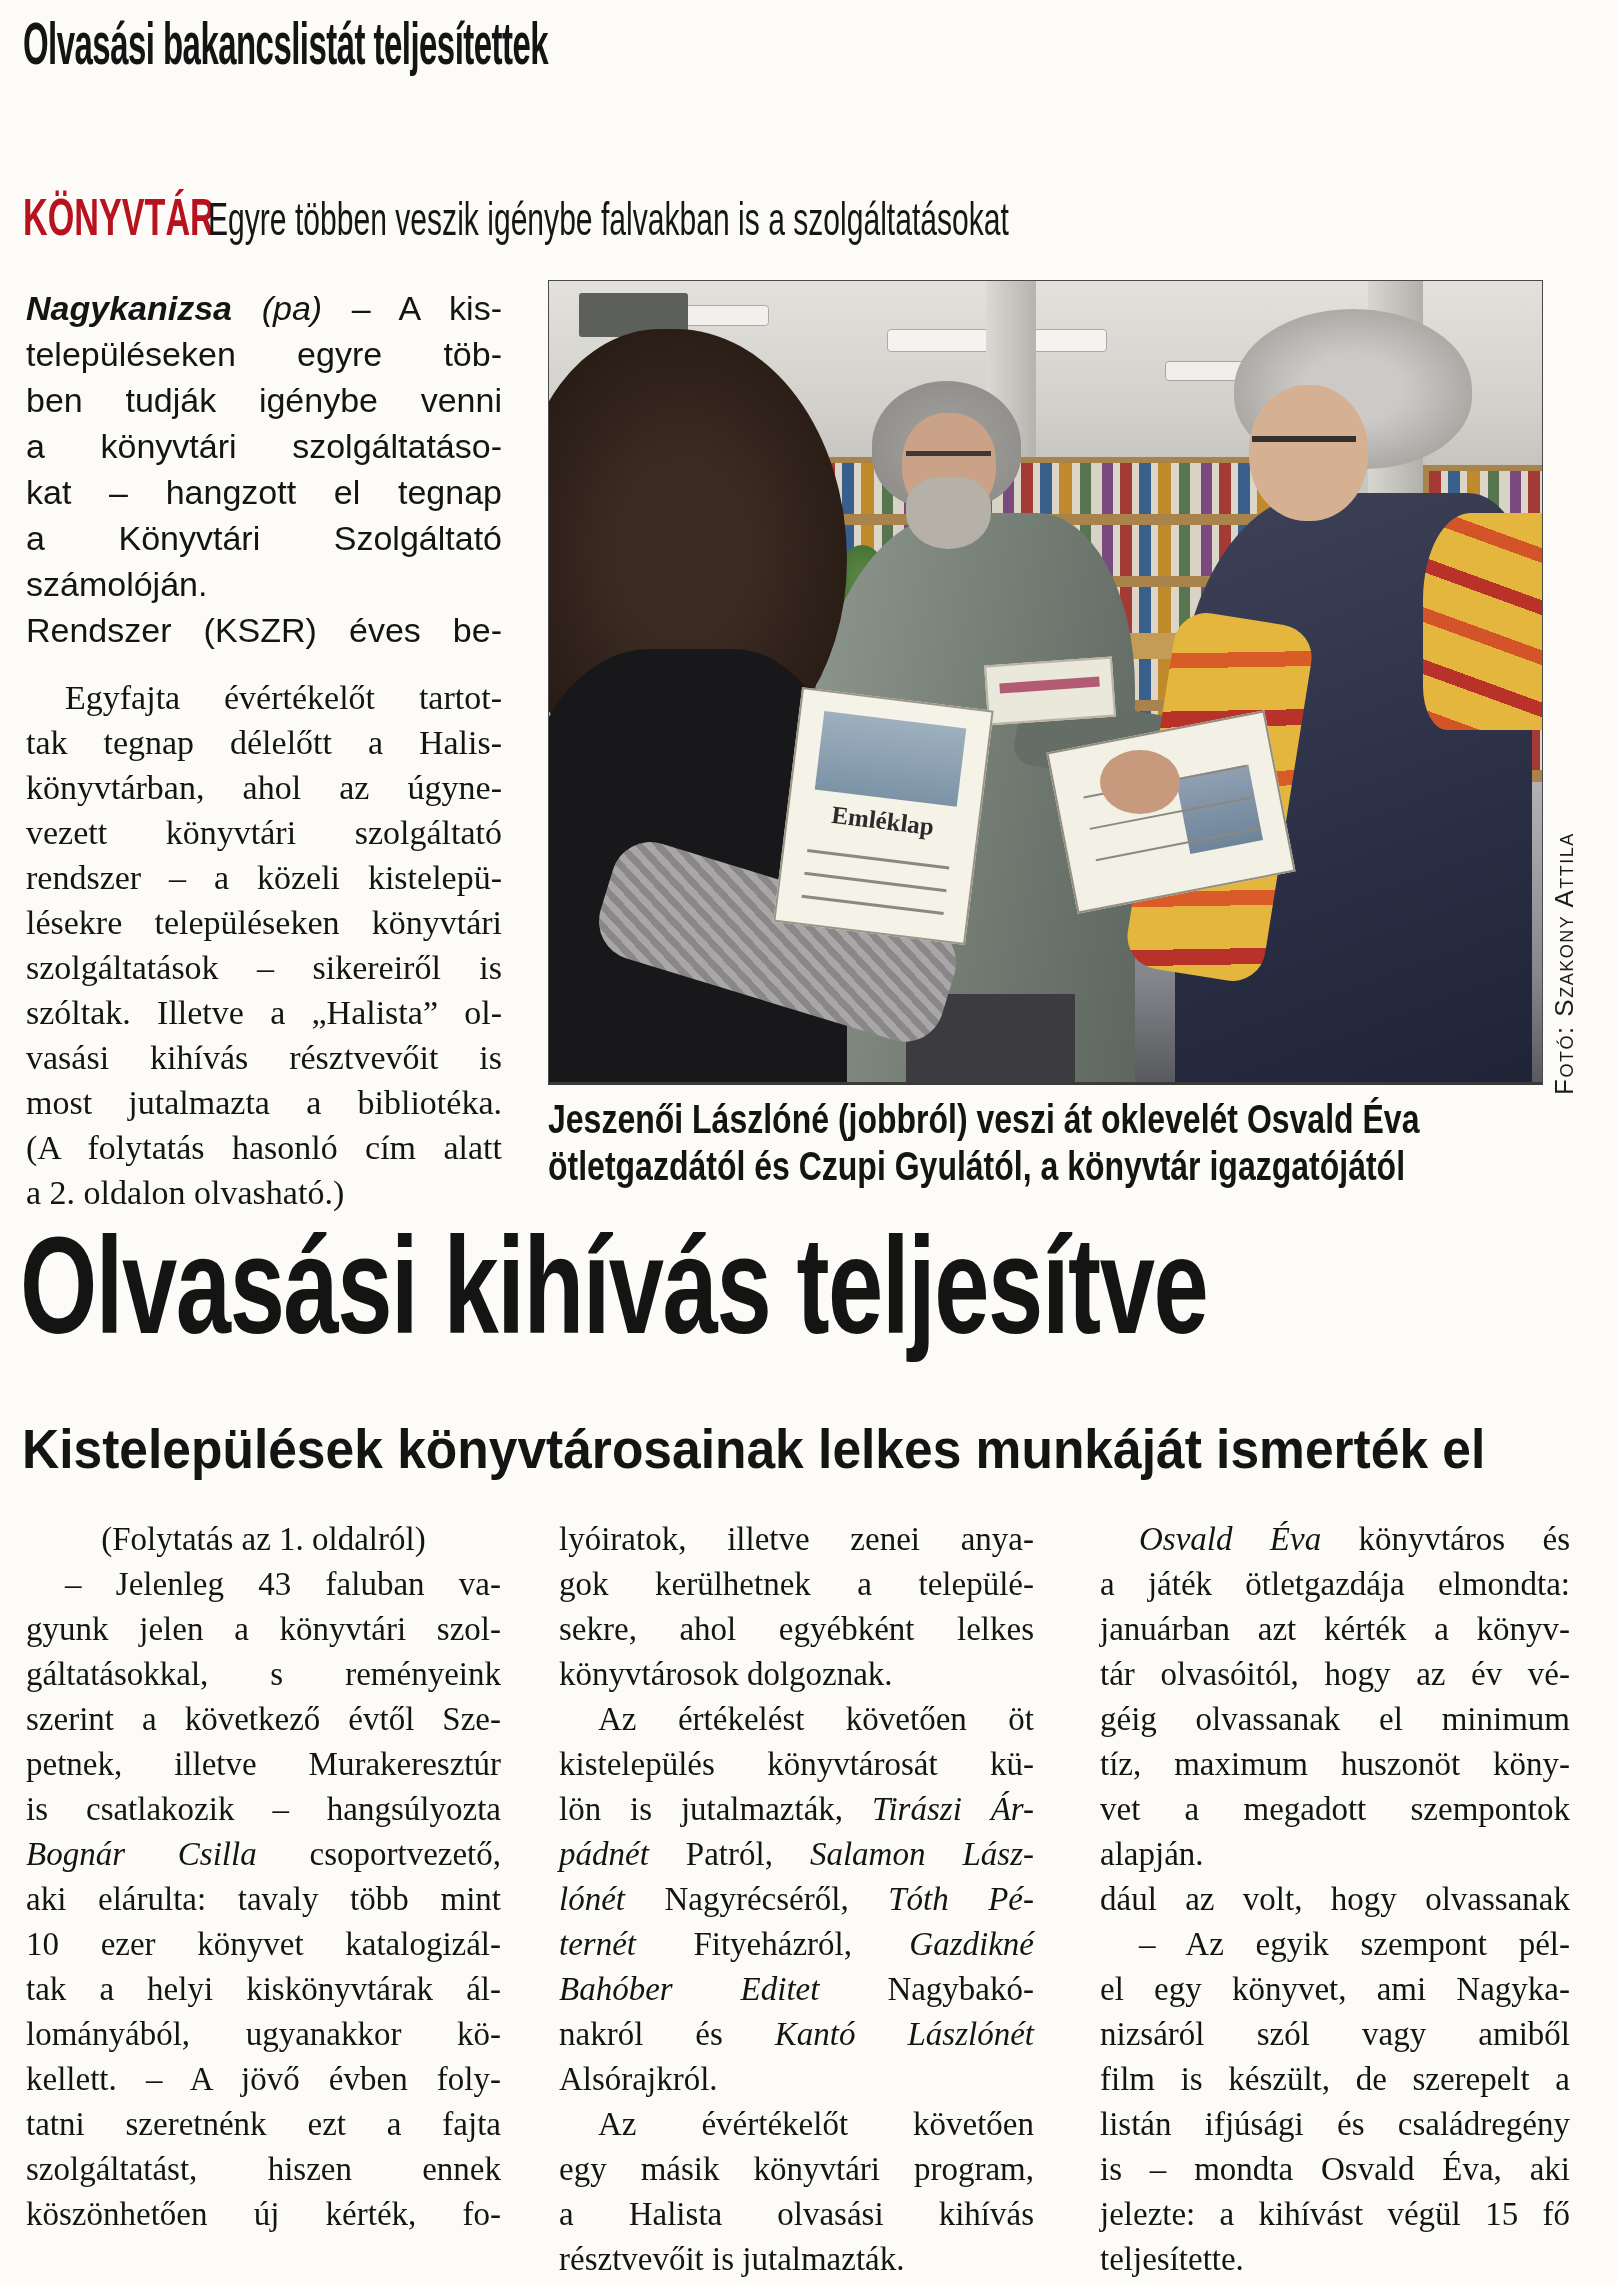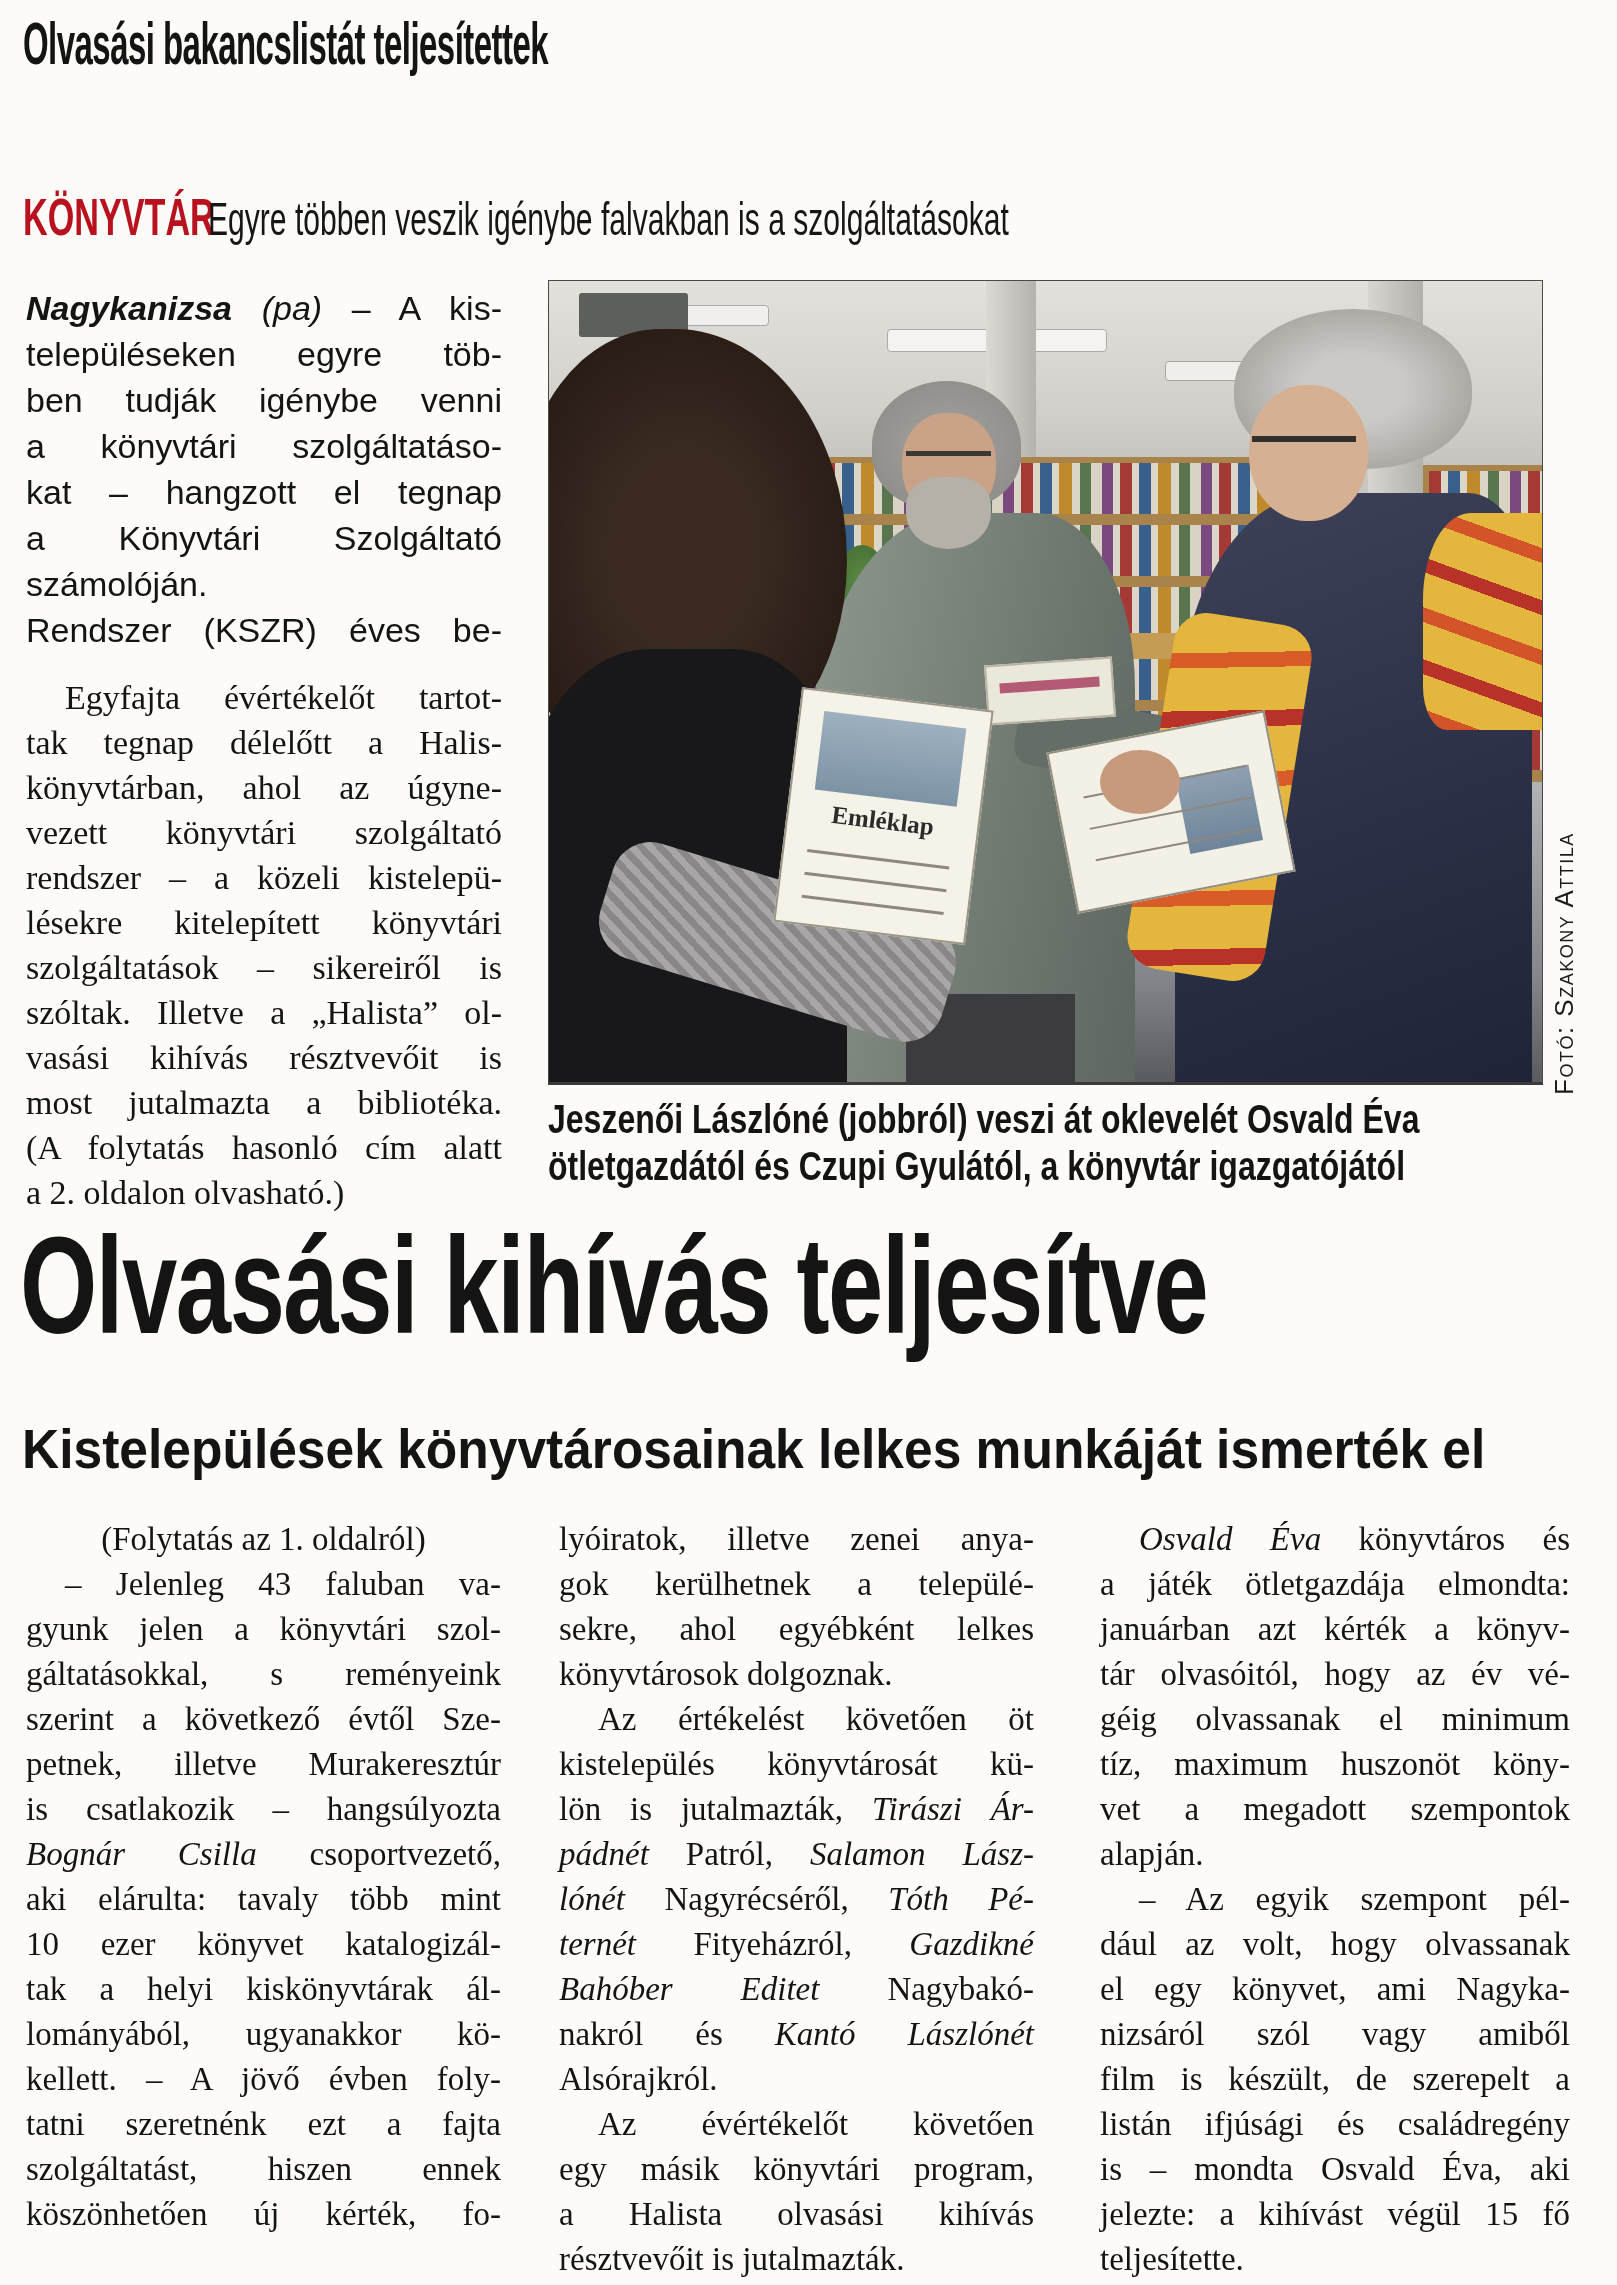--- a/index.html
+++ b/index.html
@@ -133,21 +133,21 @@
       <div class="line">a Könyvtári Szolgáltató</div>
       <div class="line end">számolóján.</div>
       <div class="line">Rendszer (KSZR) éves be-</div>
     </div>
   <div class="col serif" style="left:26px;top:675px;width:476px;font-size:34px;">
       <div class="line ind">Egyfajta évértékelőt tartot-</div>
       <div class="line">tak tegnap délelőtt a Halis-</div>
       <div class="line">könyvtárban, ahol az úgyne-</div>
       <div class="line">vezett könyvtári szolgáltató</div>
       <div class="line">rendszer – a közeli kistelepü-</div>
-      <div class="line">lésekre kitelepített könyvtári</div>
+      <div class="line">lésekre településeken könyvtári</div>
       <div class="line">szolgáltatások – sikereiről is</div>
       <div class="line">szóltak. Illetve a „Halista” ol-</div>
       <div class="line">vasási kihívás résztvevőit is</div>
       <div class="line">most jutalmazta a bibliotéka.</div>
       <div class="line">(A folytatás hasonló cím alatt</div>
       <div class="line end">a 2. oldalon olvasható.)</div>
     </div>
 
   <div class="abs photo">
     <div class="ph-ceiling"></div>
@@ -252,22 +252,22 @@
     </div>
   <div class="col serif" style="left:1100px;top:1517px;width:470px;">
       <div class="line ind"><i>Osvald Éva</i> könyvtáros és</div>
       <div class="line">a játék ötletgazdája elmondta:</div>
       <div class="line">januárban azt kérték a könyv-</div>
       <div class="line">tár olvasóitól, hogy az év vé-</div>
       <div class="line">géig olvassanak el minimum</div>
       <div class="line">tíz, maximum huszonöt köny-</div>
       <div class="line">vet a megadott szempontok</div>
       <div class="line end">alapján.</div>
+      <div class="line">dául az volt, hogy olvassanak</div>
       <div class="line ind">– Az egyik szempont pél-</div>
-      <div class="line">dául az volt, hogy olvassanak</div>
       <div class="line">el egy könyvet, ami Nagyka-</div>
       <div class="line">nizsáról szól vagy amiből</div>
       <div class="line">film is készült, de szerepelt a</div>
       <div class="line">listán ifjúsági és családregény</div>
       <div class="line">is – mondta Osvald Éva, aki</div>
       <div class="line">jelezte: a kihívást végül 15 fő</div>
       <div class="line end">teljesítette.</div>
     </div>
 
 </div>

